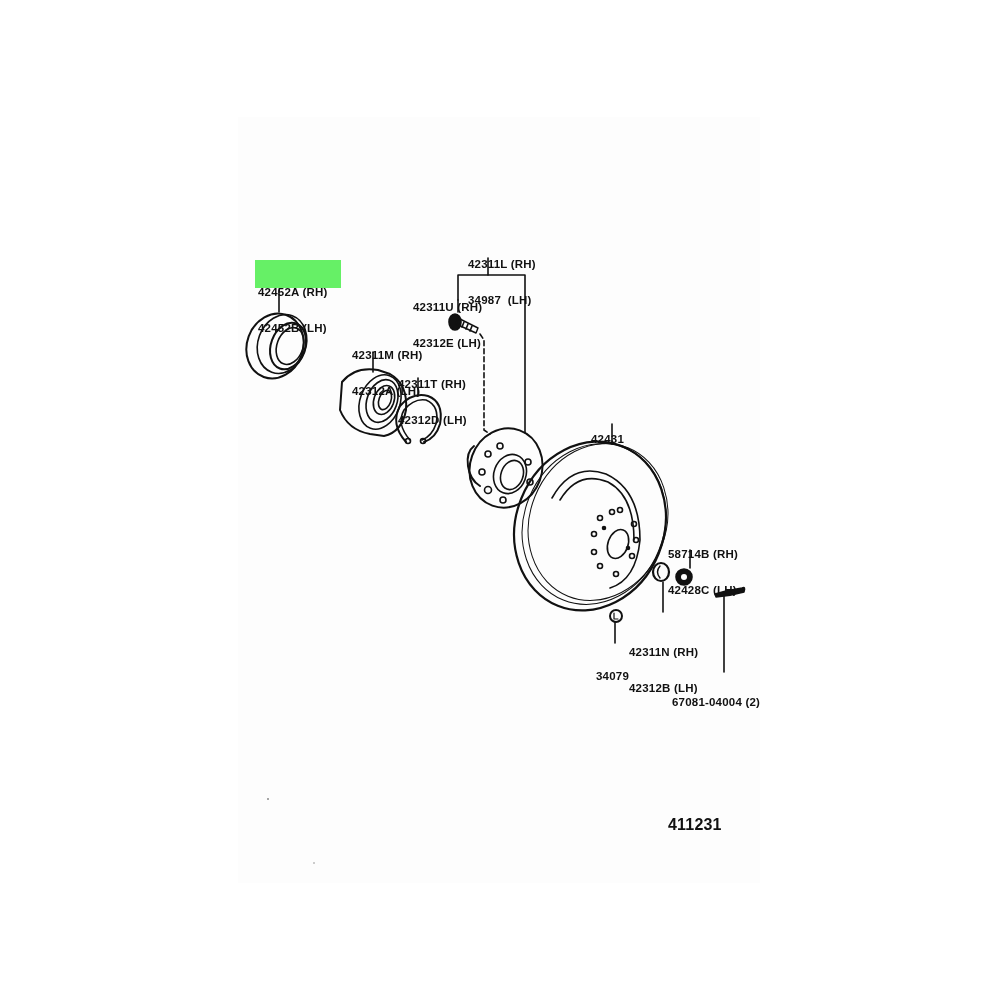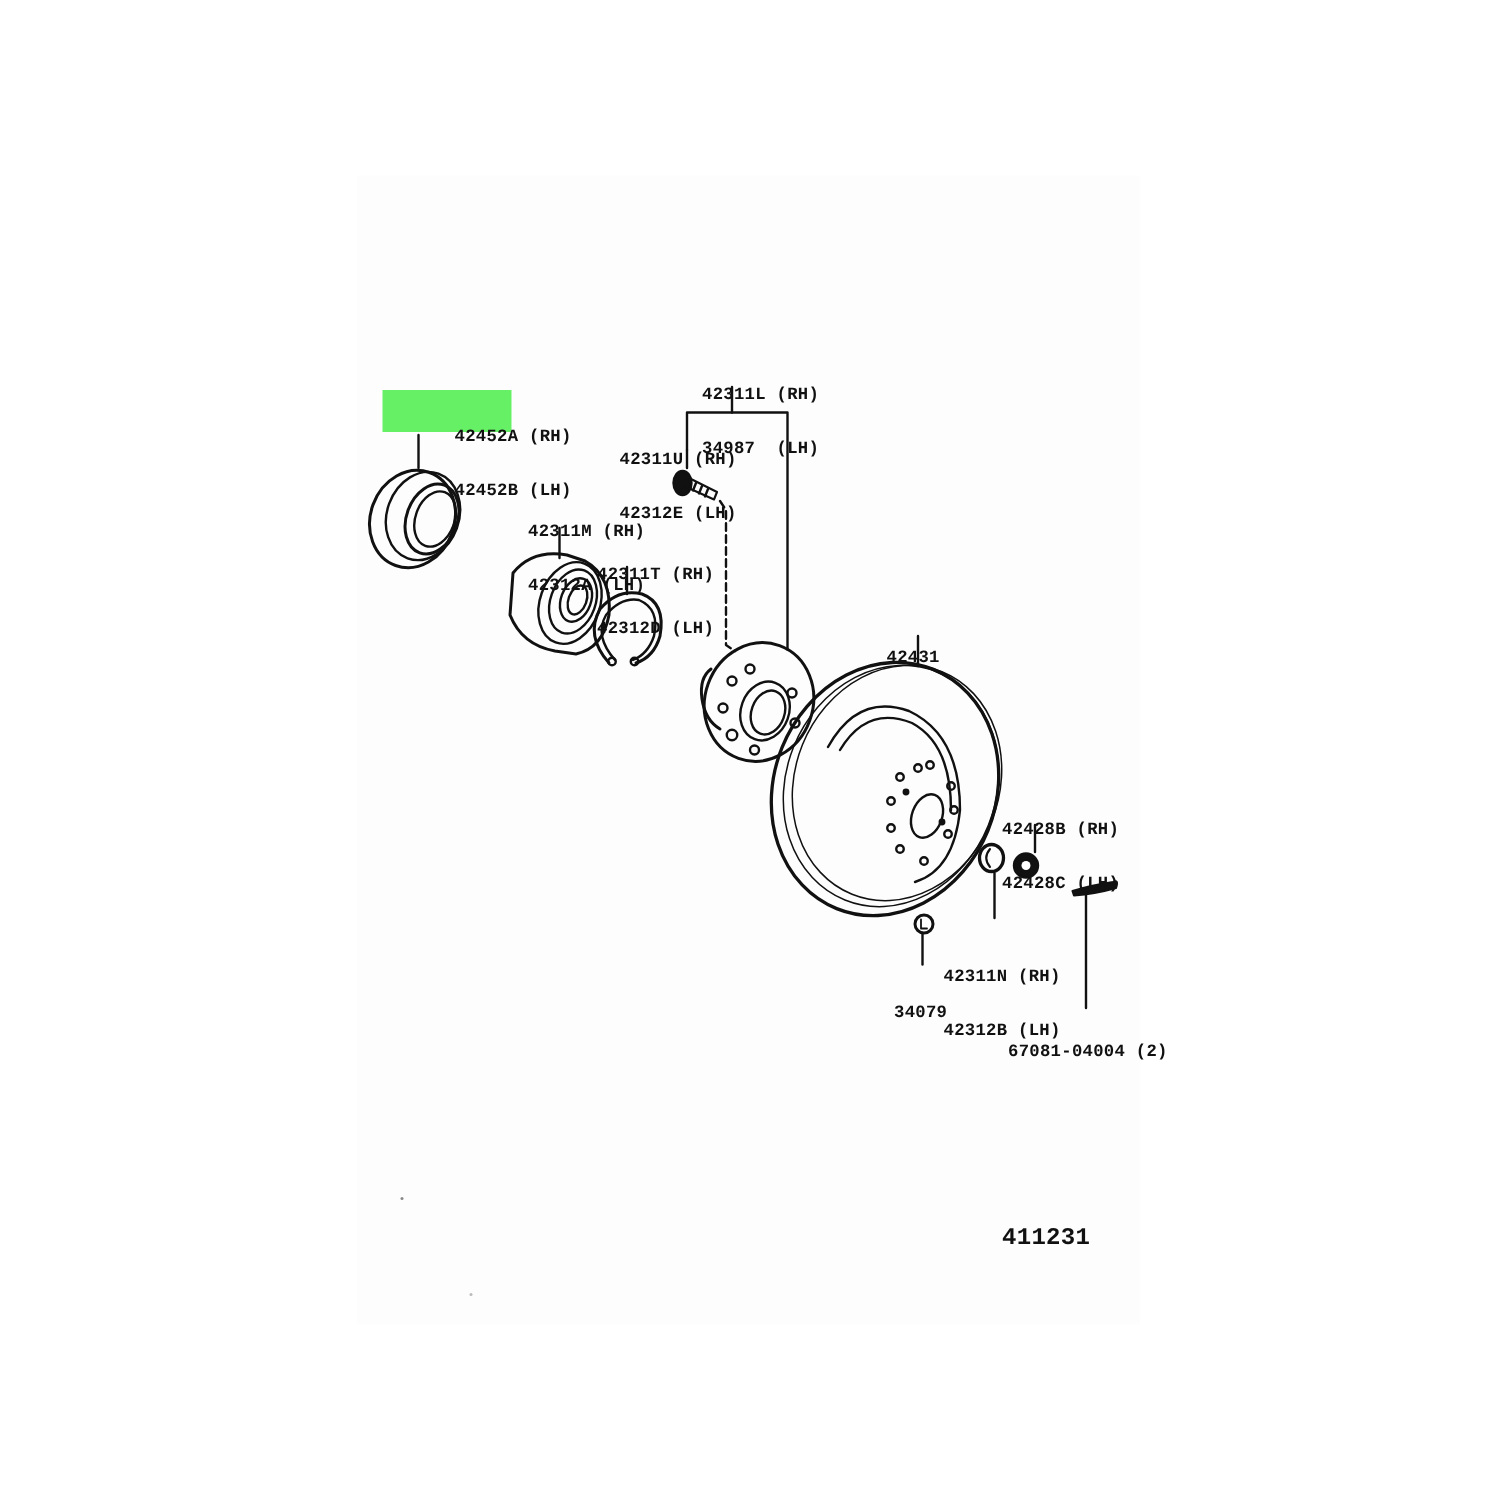--- a/index.html
+++ b/index.html
@@ -1,19 +1,19 @@
 <!DOCTYPE html>
 <html><head>
   <meta charset="utf-8">
   <style>
     html, body { margin: 0; padding: 0; background: #ffffff; }
     body { width: 1000px; height: 1000px; position: relative; overflow: hidden; font-family: "DejaVu Sans", sans-serif; }
     .panel { position: absolute; left: 238px; top: 117px; width: 522px; height: 766px; background: #fdfdfd; }
     svg.diagram { position: absolute; left: 0; top: 0; width: 1000px; height: 1000px; }
-    .lbl { position: absolute; font-family: Liberation Mono, monospace; font-weight: bold; font-size: 11.5px; line-height: 12px; color: #111; white-space: pre; letter-spacing: 0.2px; }
+    .lbl { position: absolute; font-family: Liberation Sans, sans-serif; font-weight: bold; font-size: 11.5px; line-height: 12px; color: #111; white-space: pre; letter-spacing: 0.2px; }
     .lbl div { white-space: pre; }
     .hl-wrap { position: absolute; left: 255px; top: 260px; width: 86px; height: 28px; background: #66f066; }
   </style>
 </head>
 <body>
 
 <div class="panel"></div>
 
 <svg class="diagram" viewBox="0 0 1000 1000" xmlns="http://www.w3.org/2000/svg">
   <g fill="none" stroke="#111" stroke-width="1.6" stroke-linecap="round" stroke-linejoin="round">
@@ -121,21 +121,21 @@
     </g>
     <line x1="724" y1="595" x2="724" y2="672"></line>
   </g>
 
   <circle cx="268" cy="799" r="1" fill="#888"></circle>
   <circle cx="314" cy="863" r="1" fill="#bbb"></circle>
 </svg>
 
 <div class="hl-wrap"></div>
 
-<div class="lbl" style="left:258px; top:262px;margin-left:45px;">
+<div class="lbl" style="left:258px; top:262px;">
   <div>42452A (RH)</div>
   <div>42452B (LH)</div>
 </div>
 
 <div class="lbl" style="left:352px; top:325px;">
   <div>42311M (RH)</div>
   <div>42312A (LH)</div>
 </div>
 
 <div class="lbl" style="left:398px; top:354px;">
@@ -151,21 +151,21 @@
 <div class="lbl" style="left:413px; top:277px;">
   <div>42311U (RH)</div>
   <div>42312E (LH)</div>
 </div>
 
 <div class="lbl" style="left:591px; top:409px;">
   <div>42431</div>
 </div>
 
 <div class="lbl" style="left:668px; top:524px;">
-  <div>42428B (RH)</div>
+  <div>58714B (RH)</div>
   <div>42428C (LH)</div>
 </div>
 
 <div class="lbl" style="left:629px; top:622px;">
   <div>42311N (RH)</div>
   <div>42312B (LH)</div>
 </div>
 
 <div class="lbl" style="left:596px; top:646px;">
   <div>34079</div>

